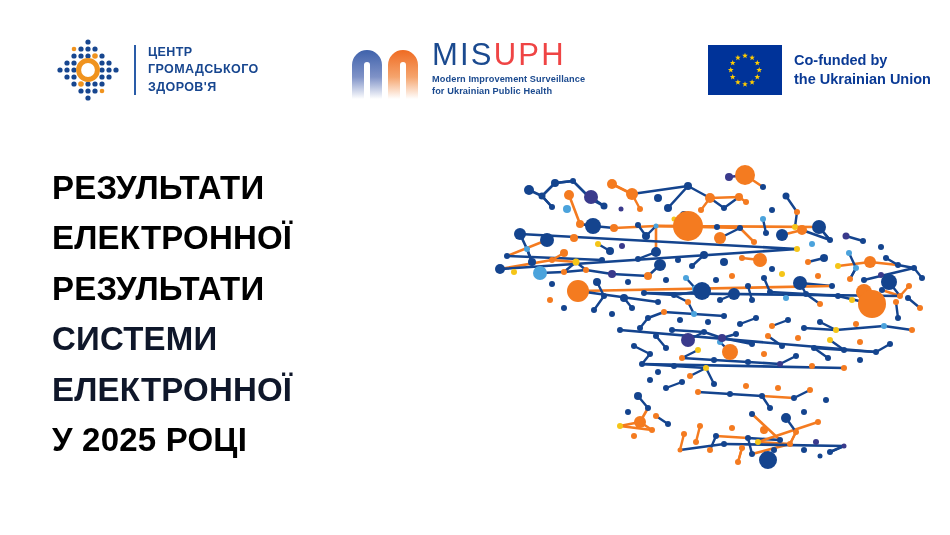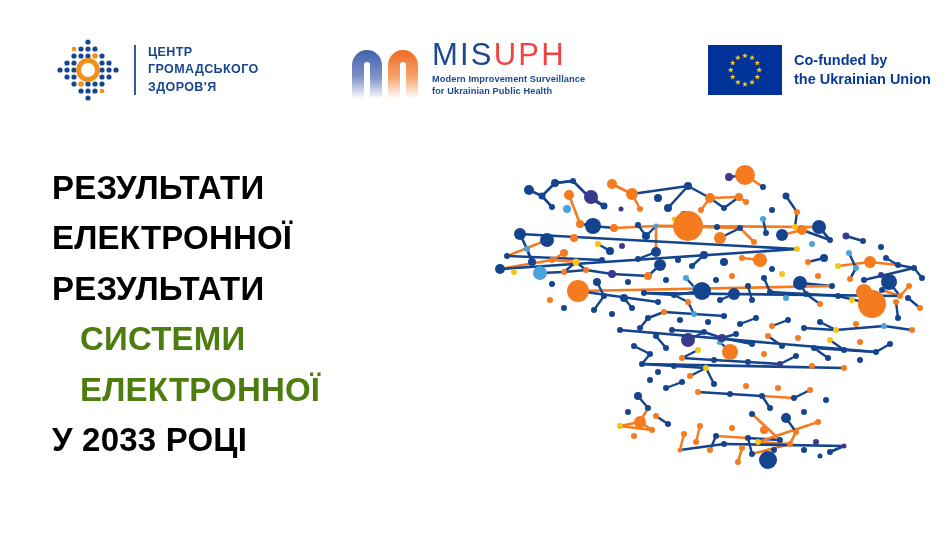--- a/index.html
+++ b/index.html
@@ -133,21 +133,21 @@
     width: 420px;
   }
   .headline .line {
     font-size: 33px;
     font-weight: bold;
     line-height: 1.53;
     letter-spacing: 0.2px;
     white-space: nowrap;
   }
   .line.blue   { color: #000000; }
-  .line.orange { color: #4d7c0f; margin-left: 28px; }
+  .line.orange { color: #0f172a; }
 
   
   .map-wrap {
     position: absolute;
     left: 452px;
     top: 150px;
     width: 498px;
     height: 350px;
   }
   .map-wrap svg { display: block; width: 100%; height: 100%; }
@@ -279,21 +279,21 @@
     </div>
 
   </div>
 
   <div class="headline">
     <div class="line blue">РЕЗУЛЬТАТИ</div>
     <div class="line blue">ЕЛЕКТРОННОЇ</div>
     <div class="line blue">РЕЗУЛЬТАТИ</div>
     <div class="line orange">СИСТЕМИ</div>
     <div class="line orange">ЕЛЕКТРОННОЇ</div>
-    <div class="line blue">У 2033 РОЦІ</div>
+    <div class="line blue">У 2025 РОЦІ</div>
   </div>
 
   <div class="map-wrap">
     <svg viewBox="0 0 498 350" id="map-svg" aria-hidden="true">
       <g id="map-edges" stroke-linecap="round" fill="none">
           <line x1="103" y1="33" x2="90" y2="46" stroke="#14448e" stroke-width="2.6"></line>
           <line x1="90" y1="46" x2="77" y2="40" stroke="#14448e" stroke-width="2.6"></line>
           <line x1="90" y1="46" x2="100" y2="57" stroke="#14448e" stroke-width="2.6"></line>
           <line x1="103" y1="33" x2="121" y2="31" stroke="#14448e" stroke-width="2.6"></line>
           <line x1="121" y1="31" x2="139" y2="49" stroke="#14448e" stroke-width="2.6"></line>

